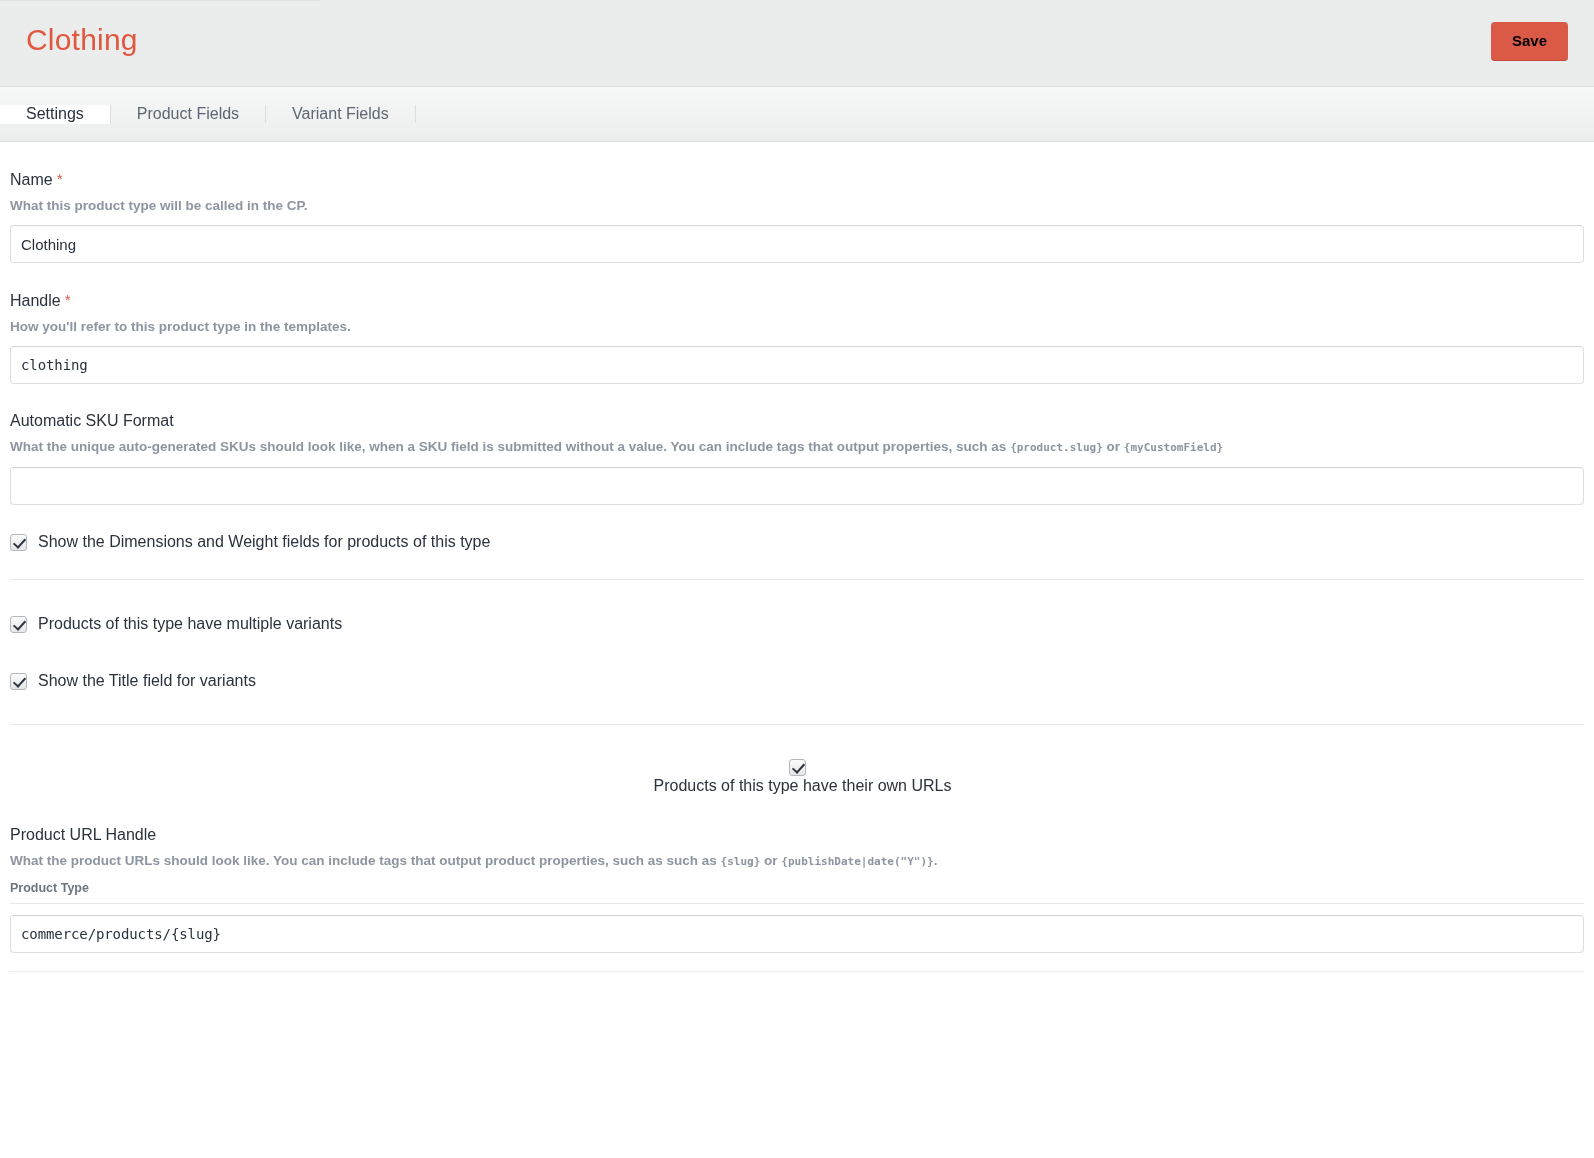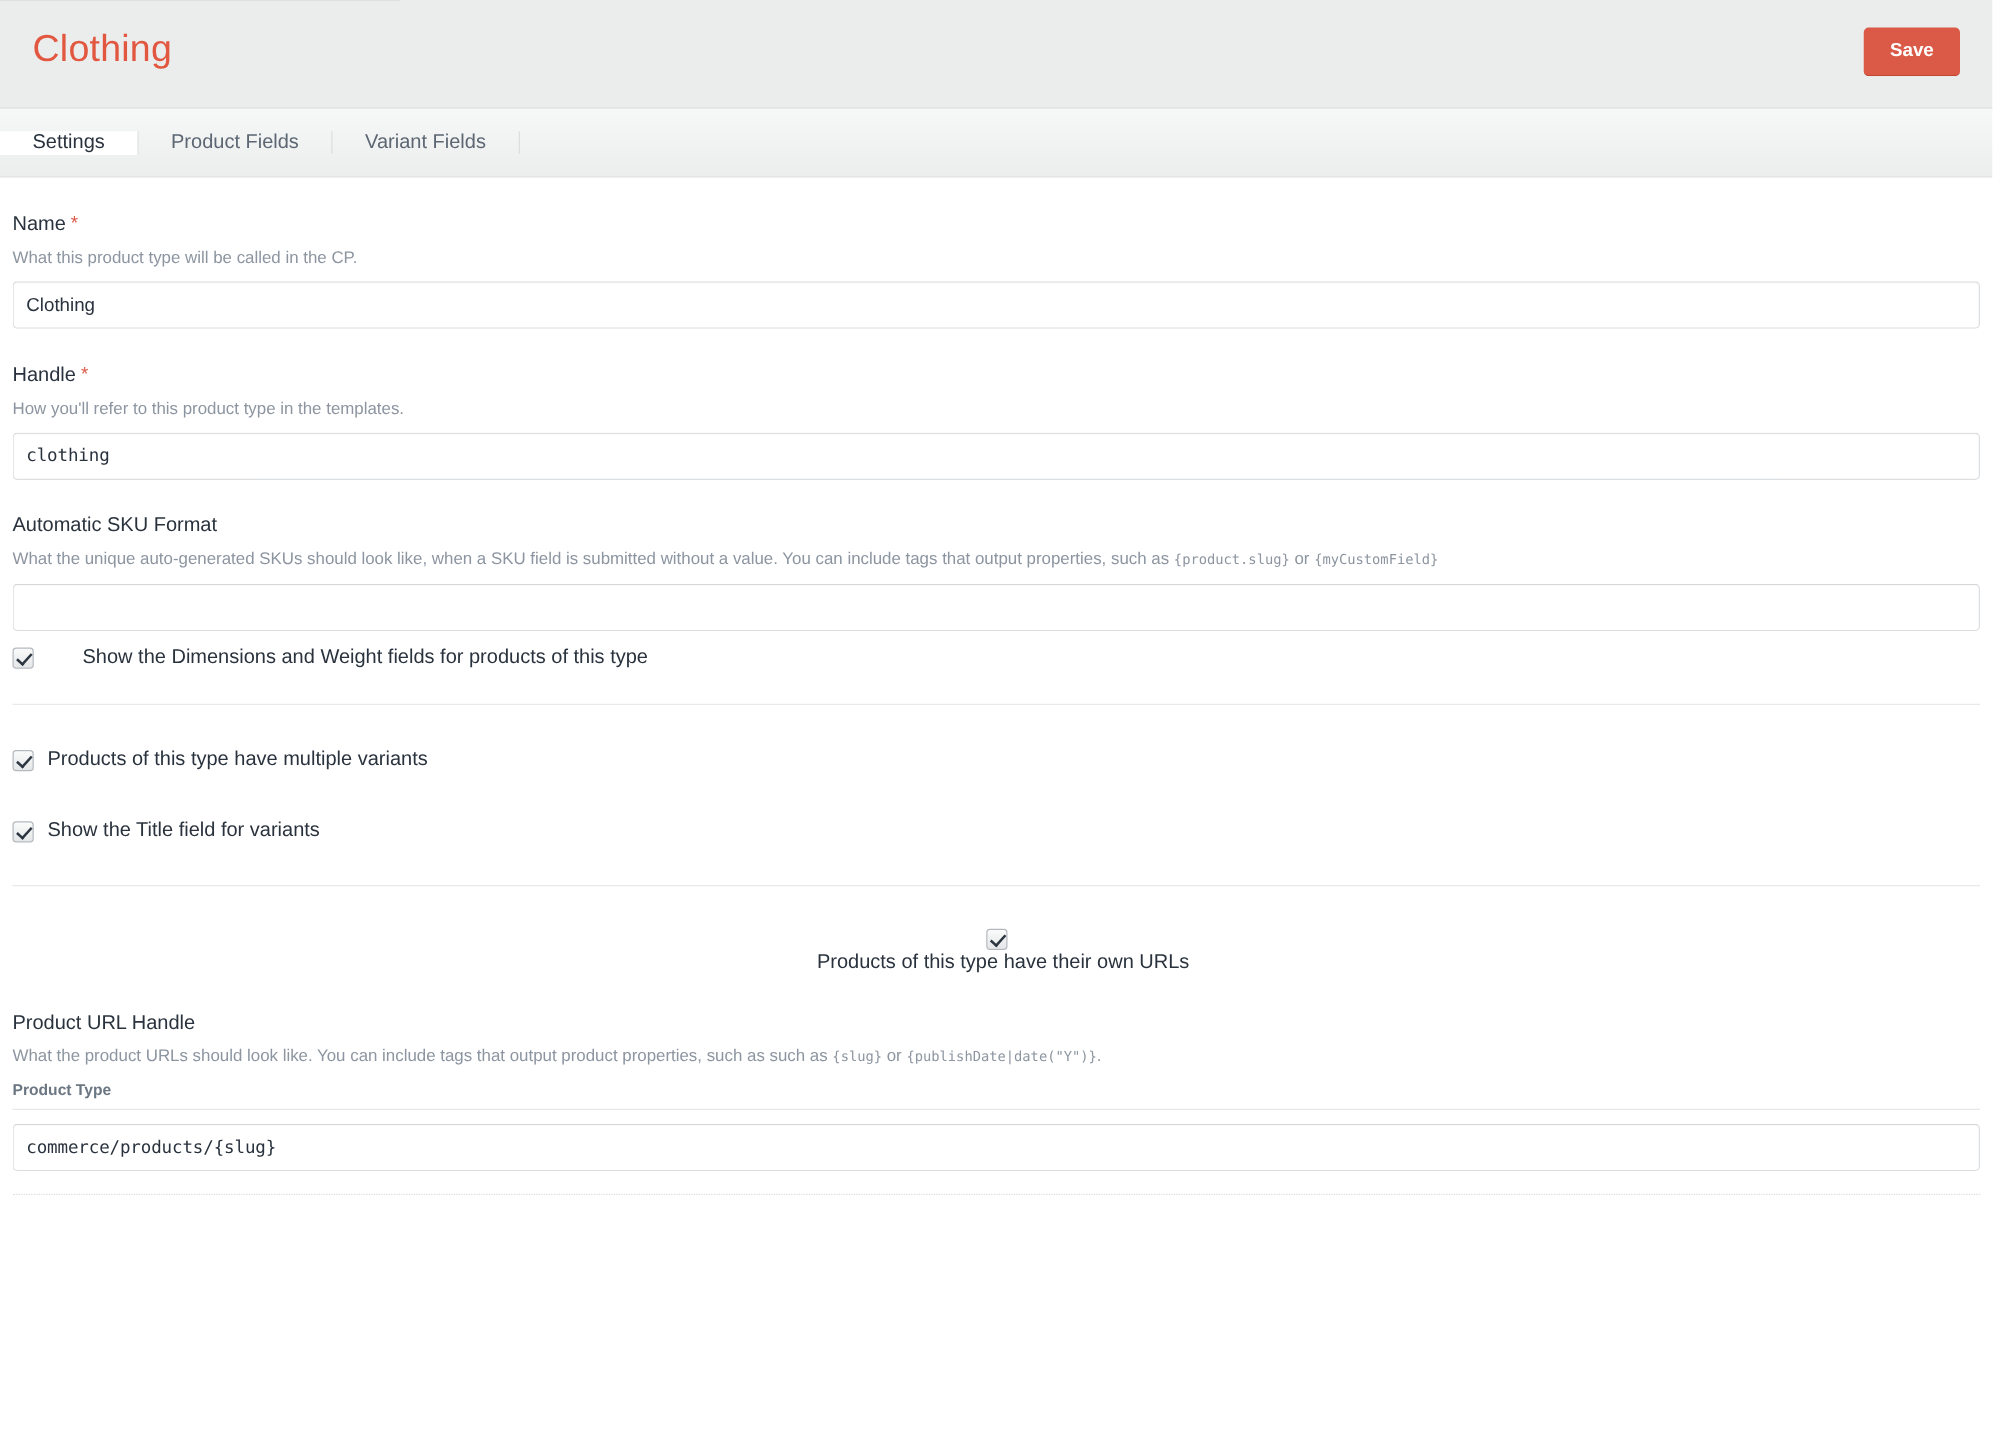--- a/index.html
+++ b/index.html
@@ -39,21 +39,21 @@
     margin: 0;
   }
   .save-button {
     position: absolute;
     right: 26px;
     top: 22px;
     background: #da5a47;
     border: none;
     border-bottom: 1px solid #c24733;
     border-radius: 4px;
-    color: #ffffff;
+    color: #000000;
     font-family: "Liberation Sans", sans-serif;
     font-size: 15px;
     font-weight: bold;
     padding: 10px 21px 11px 21px;
     cursor: pointer;
     line-height: 17px;
   }
 
   
   .tabbar {
@@ -100,20 +100,21 @@
     color: #da5a47;
     font-size: 15px;
     margin-left: 4px;
     vertical-align: 1px;
   }
   .field-instructions {
     font-size: 13.5px;
     color: #8c95a0;
     line-height: 18px;
     margin: 0 0 10px 0;
+    font-weight: bold;
   }
   .field-instructions code,
   code.inline-code {
     font-family: "DejaVu Sans Mono", monospace;
     font-size: 11px;
     color: #8c95a0;
     background: transparent;
   }
 
   .text-input {
@@ -230,21 +231,21 @@
   </div>
 
   <div class="field-block">
     <div class="field-heading">Automatic SKU Format</div>
     <div class="field-instructions">
       <span>What the unique auto-generated SKUs should look like, when a SKU field is submitted without a value. You can include tags that output properties, such as </span><code class="inline-code">{product.slug}</code><span> or </span><code class="inline-code">{myCustomField}</code>
     </div>
     <input class="text-input mono" type="text" value="" style="">
   </div>
 
-  <div class="check-row" style="margin-top:11px; margin-bottom:27px;gap:28px;">
+  <div class="check-row" style="margin-top:27px; margin-bottom:27px;">
     <span class="checkbox-box checked"></span>
     <span class="check-label">Show the Dimensions and Weight fields for products of this type</span>
   </div>
 
   <div class="divider"></div>
 
   <div class="check-row" style="margin-top:34px;">
     <span class="checkbox-box checked"></span>
     <span class="check-label">Products of this type have multiple variants</span>
   </div>

